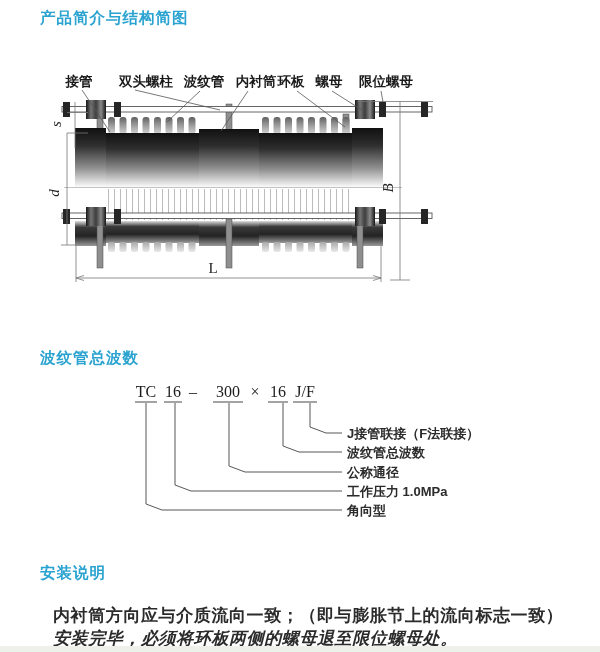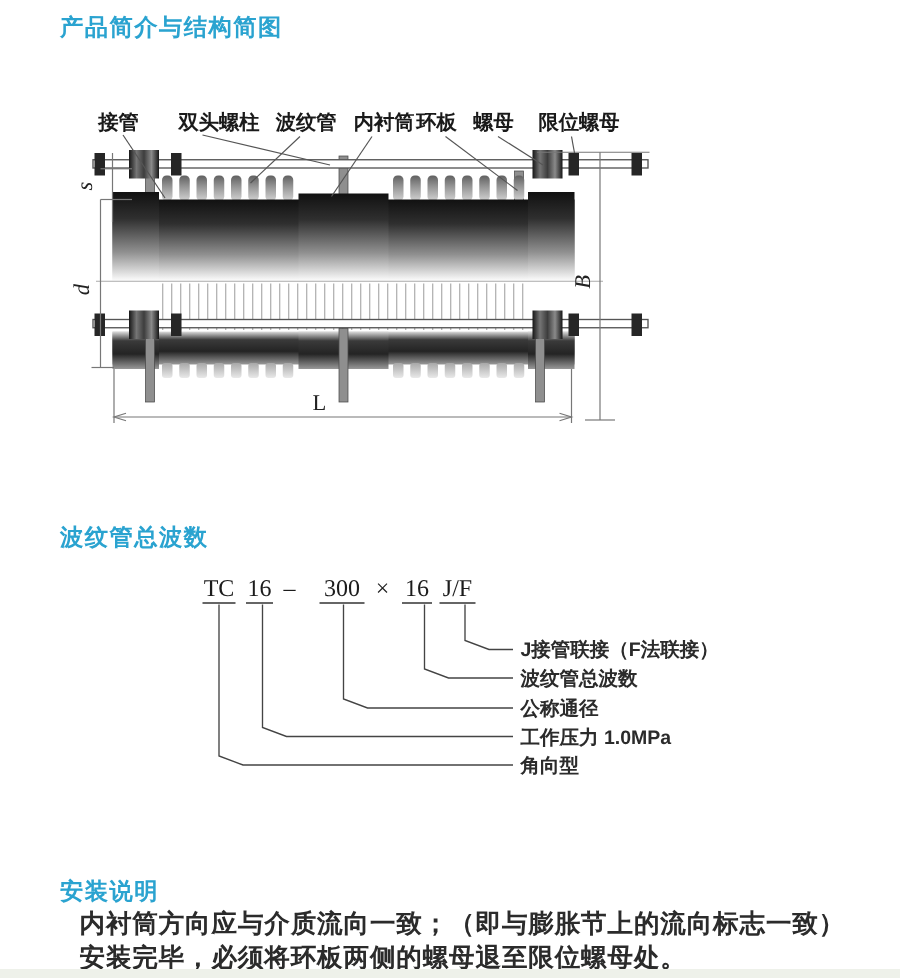--- a/index.html
+++ b/index.html
@@ -6,27 +6,27 @@
   body{
     width:600px;height:652px;position:relative;background:#ffffff;
     font-family:"Liberation Sans",sans-serif;overflow:hidden;
   }
   .sec-title{
     position:absolute;left:40px;margin:0;
     font-size:15.5px;font-weight:bold;color:#2aa3d0;letter-spacing:1px;
   }
   .t1{top:8px;}
   .t2{top:348px;}
-  .t3{top:584px;}
+  .t3{top:563px;}
   .install-line{
     position:absolute;left:53px;margin:0;
     font-size:17px;font-weight:600;color:#2b2b2b;letter-spacing:0.6px;
   }
   .l1{top:604px;}
-  .l2{top:627px;}
+  .l2{top:627px;font-style:italic;}
   svg{position:absolute;left:0;display:block;}
   #structure-svg{top:60px;}
   #code-svg{top:375px;}
   .bottom-strip{
     position:absolute;left:0;bottom:0;width:600px;height:6px;background:#eef1ea;
   }
   text{font-family:"Liberation Sans",sans-serif;}
   .part-label{font-size:13.5px;font-weight:600;fill:#1a1a1a;}
   .dim-letter{font-family:"Liberation Serif",serif;font-style:italic;font-size:15px;fill:#222;}
   .dim-letter-l{font-family:"Liberation Serif",serif;font-size:15px;fill:#222;}

